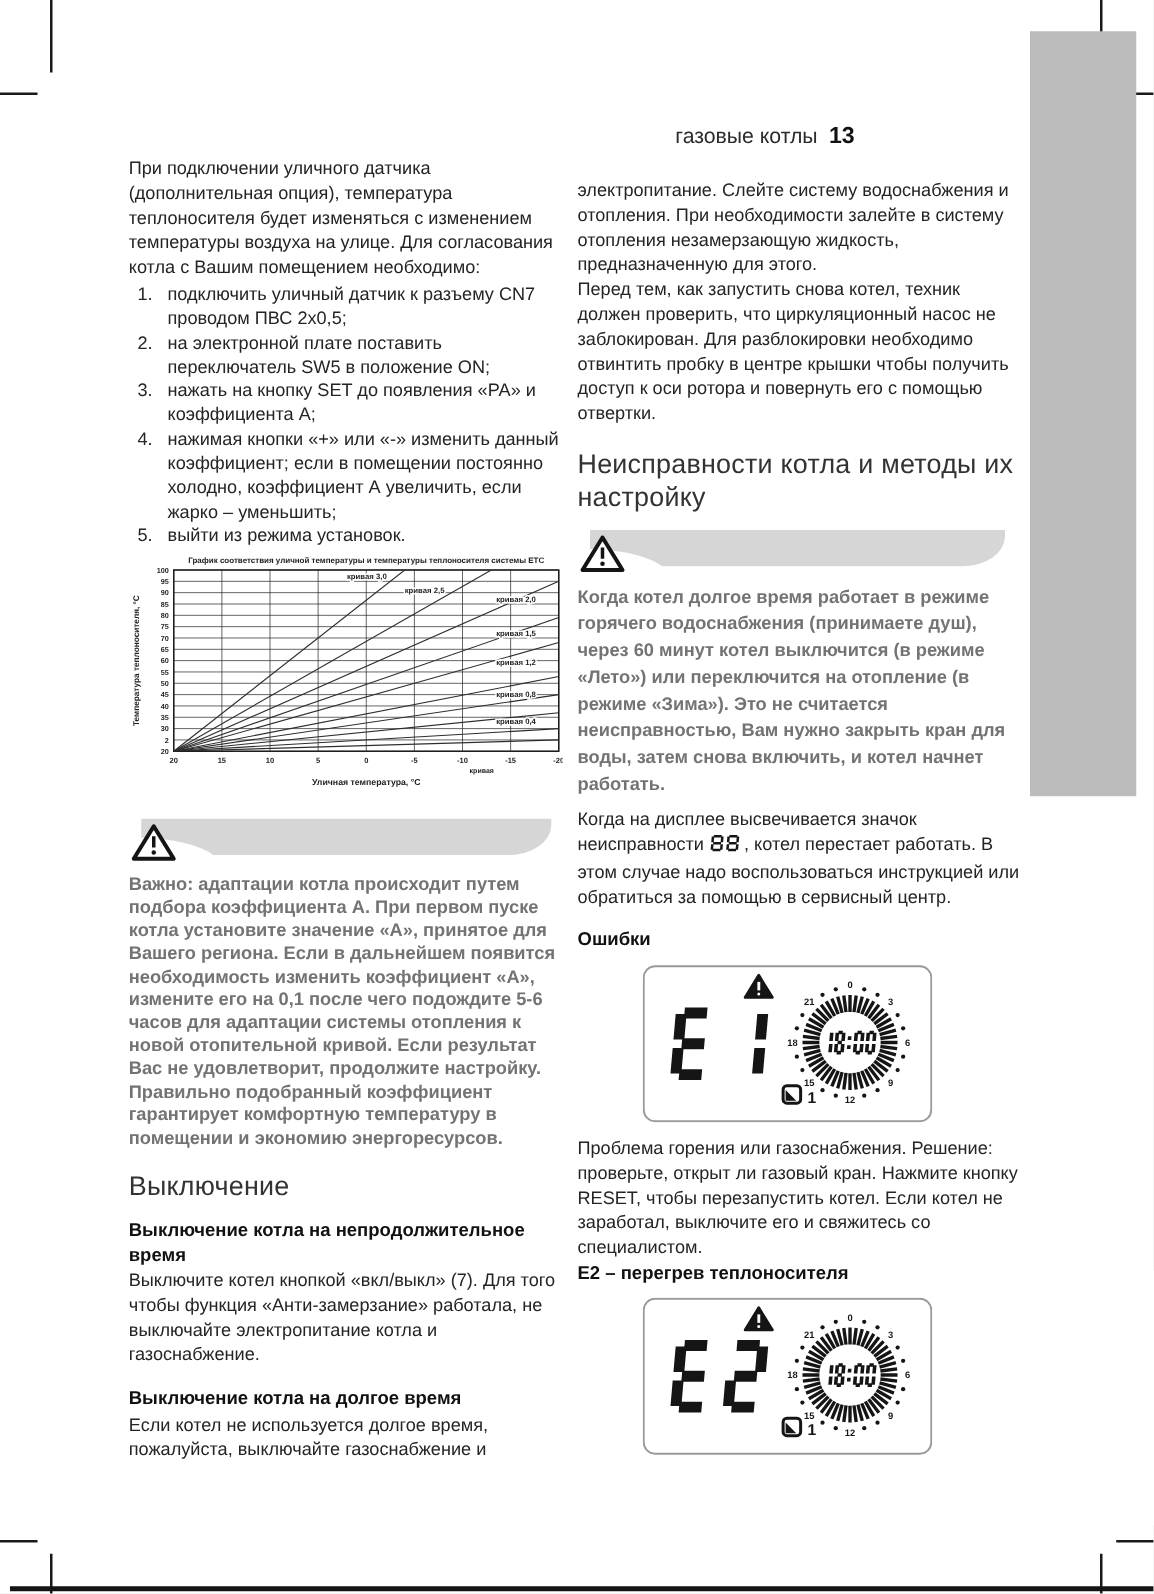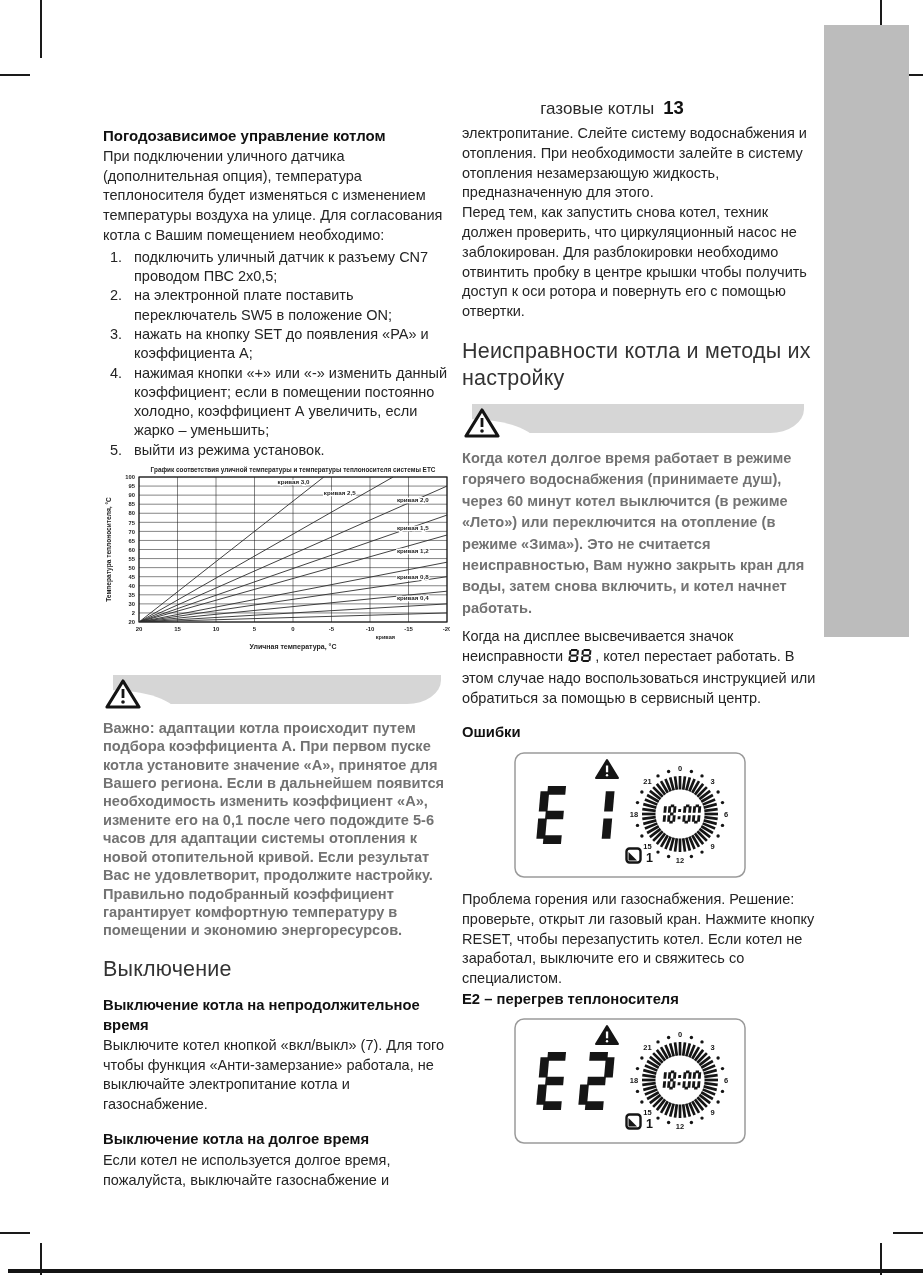--- a/index.html
+++ b/index.html
@@ -8,21 +8,21 @@
   
   .mark{position:absolute;background:#1a1a1a;}
   .sidebar-bar{position:absolute;left:824px;top:25px;width:85px;height:612px;background:#bcbcbc;}
   .bottom-rule{position:absolute;left:8px;right:0;top:1269px;height:4px;background:#141414;}
   
   .hdr{position:absolute;top:97px;left:432px;width:360px;text-align:center;font-size:17px;color:#2b2b2b;}
   .hdr b{font-size:18.5px;color:#111;margin-left:9px;}
   
   .col{position:absolute;font-size:14.5px;line-height:19.8px;color:#242424;}
   .col-left{left:103px;top:126px;width:352px;}
-  .col-right{left:462px;top:124px;width:356px;}
+  .col-right{left:462px;top:144px;width:356px;}
   p{margin:0;}
   .lead{font-weight:bold;font-size:15px;color:#111;margin:0 0 1px;}
   ol.steps{list-style:none;counter-reset:st;margin:2px 0 0;padding:0;}
   ol.steps li{counter-increment:st;position:relative;padding-left:31px;line-height:19.3px;}
   ol.steps li::before{content:counter(st) ".";position:absolute;left:7px;}
   .chart-wrap{margin-top:5px;width:347px;}
   
   .banner{position:relative;height:36px;margin:12px 0 8px;}
   .banner-bar{position:absolute;left:10px;right:14px;top:0;height:29px;background:#d6d6d6;
               border-bottom-right-radius:34px 24px;}
@@ -54,21 +54,20 @@
   <div class="mark" style="left:880px;top:1243px;width:2px;height:32px;"></div>
   <div class="bottom-rule"></div>
 
   <div class="sidebar-bar"></div>
 
   <div class="hdr">
     <span>газовые котлы</span><b>13</b>
   </div>
 
   <div class="col col-left">
-    <p class="lead">Погодозависимое управление котлом</p>
     <p>При подключении уличного датчика (дополнительная опция), температура теплоносителя будет изменяться с изменением температуры воздуха на улице. Для согласования котла с Вашим помещением необходимо:</p>
     <ol class="steps">
       <li>подключить уличный датчик к разъему CN7 проводом ПВС 2х0,5;</li>
       <li>на электронной плате поставить переключатель SW5 в положение ON;</li>
       <li>нажать на кнопку SET до появления «РА» и коэффициента А;</li>
       <li>нажимая кнопки «+» или «-» изменить данный коэффициент; если в помещении постоянно холодно, коэффициент А увеличить, если жарко – уменьшить;</li>
       <li>выйти из режима установок.</li>
     </ol>
 
     <div class="chart-wrap">

